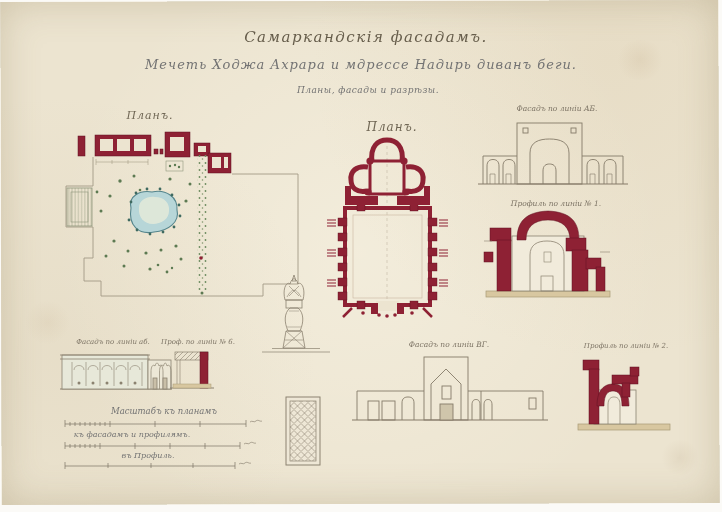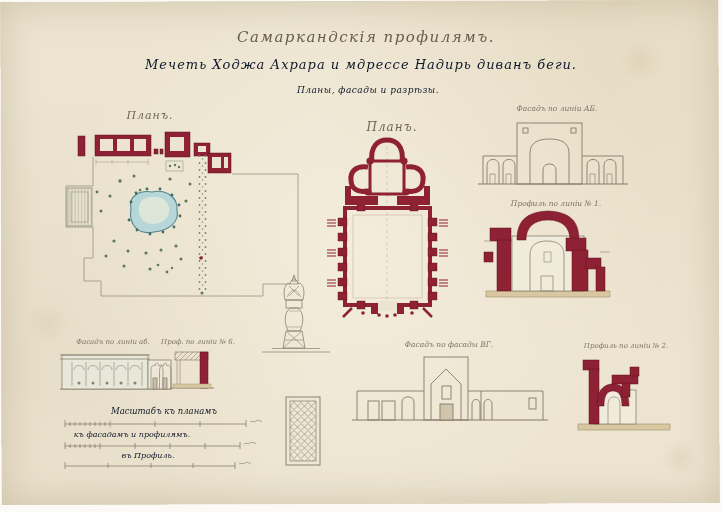--- a/index.html
+++ b/index.html
@@ -6,21 +6,21 @@
   .stage{position:relative;width:722px;height:512px;overflow:hidden;background:#fbfaf7;}
   .paper{position:absolute;left:1px;top:1px;width:718px;height:503px;
          background:#ece4d0;
          background-image:
            radial-gradient(circle at 85% 12%, rgba(190,160,110,.10), rgba(0,0,0,0) 40%),
            radial-gradient(circle at 8% 70%, rgba(170,150,110,.08), rgba(0,0,0,0) 35%),
            radial-gradient(circle at 50% 50%, rgba(255,252,240,.35), rgba(0,0,0,0) 70%);
          box-shadow: inset 0 0 38px rgba(130,110,70,.28);
          transform:rotate(-0.15deg);}
   .lbl{position:absolute;transform:translateX(-50%);white-space:nowrap;
-       font-family:"DejaVu Serif", serif;font-style:italic;color:#0f172a;}
+       font-family:"DejaVu Serif", serif;font-style:italic;color:#737373;}
   .t1{font-size:15px;letter-spacing:1.5px;color:#665d4b;}
   .t2{font-size:13px;letter-spacing:1px;}
   .t3{font-size:9px;letter-spacing:.5px;}
   .cap{font-size:7.5px;color:#7d7465;}
   .cap2{font-size:7px;color:#7d7465;}
   .plan-cap{font-size:11px;color:#6f6654;letter-spacing:1px;}
   svg{position:absolute;left:0;top:0;}
   .stain{position:absolute;border-radius:50%;pointer-events:none;}
 </style>
 </head>
@@ -311,29 +311,29 @@
       <path d="M250,422 c2,-2 4,1 6,-1 c2,-2 4,1 6,0" stroke-width="0.6"></path>
       <path d="M65,446 H240 M65,442 V449 M240,442 V449"></path>
       <path d="M70,444 V448 M75,444 V448 M80,444 V448 M85,444 V448 M90,444 V448 M95,444 V448 M100,443 V449 M135,443 V449 M170,443 V449 M205,443 V449"></path>
       <path d="M244,444 c2,-2 4,1 6,-1 c2,-2 4,1 6,0" stroke-width="0.6"></path>
       <path d="M65,466 H235 M65,462 V469 M235,462 V469"></path>
       <path d="M108,463 V468 M151,463 V468 M193,463 V468"></path>
       <path d="M239,464 c2,-2 4,1 6,-1 c2,-2 4,1 6,0" stroke-width="0.6"></path>
     </g>
   </svg>
 
-  <div class="lbl t1" style="left:366px;top:28px;">Самаркандскія профилямъ.</div>
+  <div class="lbl t1" style="left:366px;top:28px;">Самаркандскія фасадамъ.</div>
   <div class="lbl t2" style="left:361px;top:57px;">Мечеть Ходжа Ахрара и мдрессе Надирь диванъ беги.</div>
   <div class="lbl t3" style="left:368px;top:85px;">Планы, фасады и разрѣзы.</div>
 
   <div class="lbl plan-cap" style="left:150px;top:109px;">Планъ.</div>
   <div class="lbl plan-cap" style="left:392px;top:120px;font-size:12px;">Планъ.</div>
   <div class="lbl cap" style="left:557px;top:104px;">Фасадъ по линіи АБ.</div>
   <div class="lbl cap" style="left:556px;top:199px;">Профиль по линіи № 1.</div>
-  <div class="lbl cap" style="left:449px;top:340px;">Фасадъ по фасады ВГ.</div>
+  <div class="lbl cap" style="left:449px;top:340px;">Фасадъ по линіи ВГ.</div>
   <div class="lbl cap2" style="left:626px;top:342px;">Профиль по линіи № 2.</div>
   <div class="lbl cap2" style="left:113px;top:338px;">Фасадъ по линіи аб.</div>
   <div class="lbl cap2" style="left:198px;top:338px;font-style:italic;">Проф. по линіи № 6.</div>
 
   <div class="lbl" style="left:152px;top:406px;font-size:8.5px;margin-left:12px;">Масштабъ къ планамъ</div>
   <div class="lbl" style="left:132px;top:430px;font-size:8px;">къ фасадамъ и профилямъ.</div>
   <div class="lbl" style="left:148px;top:451px;font-size:8px;">въ Профиль.</div>
 
   <div class="stain" style="left:615px;top:40px;width:50px;height:40px;background:radial-gradient(circle,rgba(160,125,80,.10),rgba(0,0,0,0) 70%);"></div>
   <div class="stain" style="left:25px;top:300px;width:45px;height:45px;background:radial-gradient(circle,rgba(160,125,80,.08),rgba(0,0,0,0) 70%);"></div>

